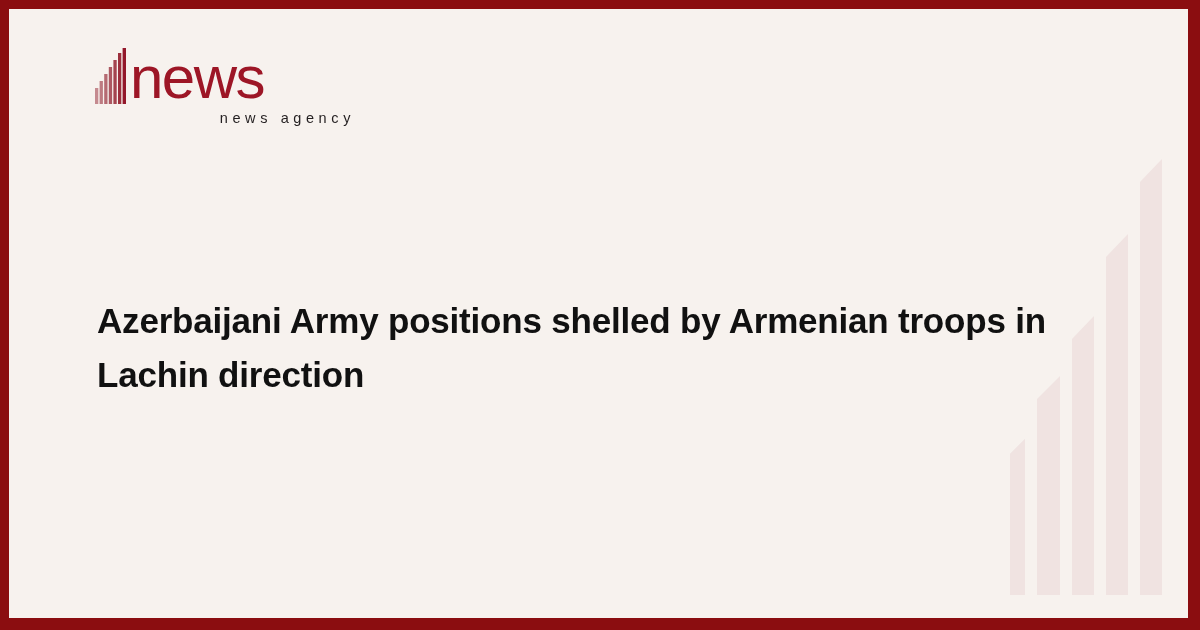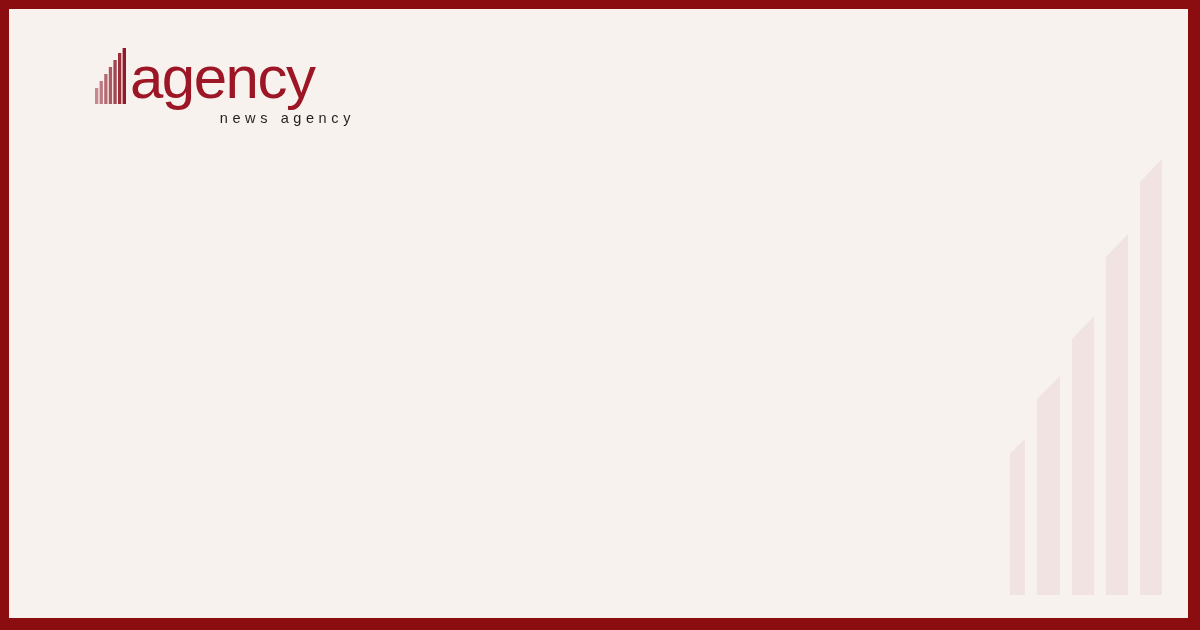--- a/index.html
+++ b/index.html
@@ -124,20 +124,21 @@
       <div class="logo-mark-row">
         <svg class="logo-mark" viewBox="0 0 34 56" preserveAspectRatio="none" aria-hidden="true">
           <rect x="0" y="40" width="3.3" height="16" fill="#c58a8f"></rect>
           <rect x="4.6" y="33" width="3.3" height="23" fill="#bd7b81"></rect>
           <rect x="9.2" y="26" width="3.3" height="30" fill="#b56a72"></rect>
           <rect x="13.8" y="19" width="3.3" height="37" fill="#ac5861"></rect>
           <rect x="18.4" y="12" width="3.3" height="44" fill="#a4444f"></rect>
           <rect x="23.0" y="5" width="3.3" height="51" fill="#9c2f3c"></rect>
           <polygon points="27.6,0 31,0 31,56 27.6,56" fill="#93182a"></polygon>
         </svg>
-        <span class="logo-word">agency</span>
+        <span class="logo-word">news</span>
       </div>
       <div class="logo-sub">news agency</div>
     </div>
 
+    <h1 class="headline">Azerbaijani Army positions shelled by Armenian troops in Lachin direction</h1>
 
   </div>
 </div>
 
 </body></html>

